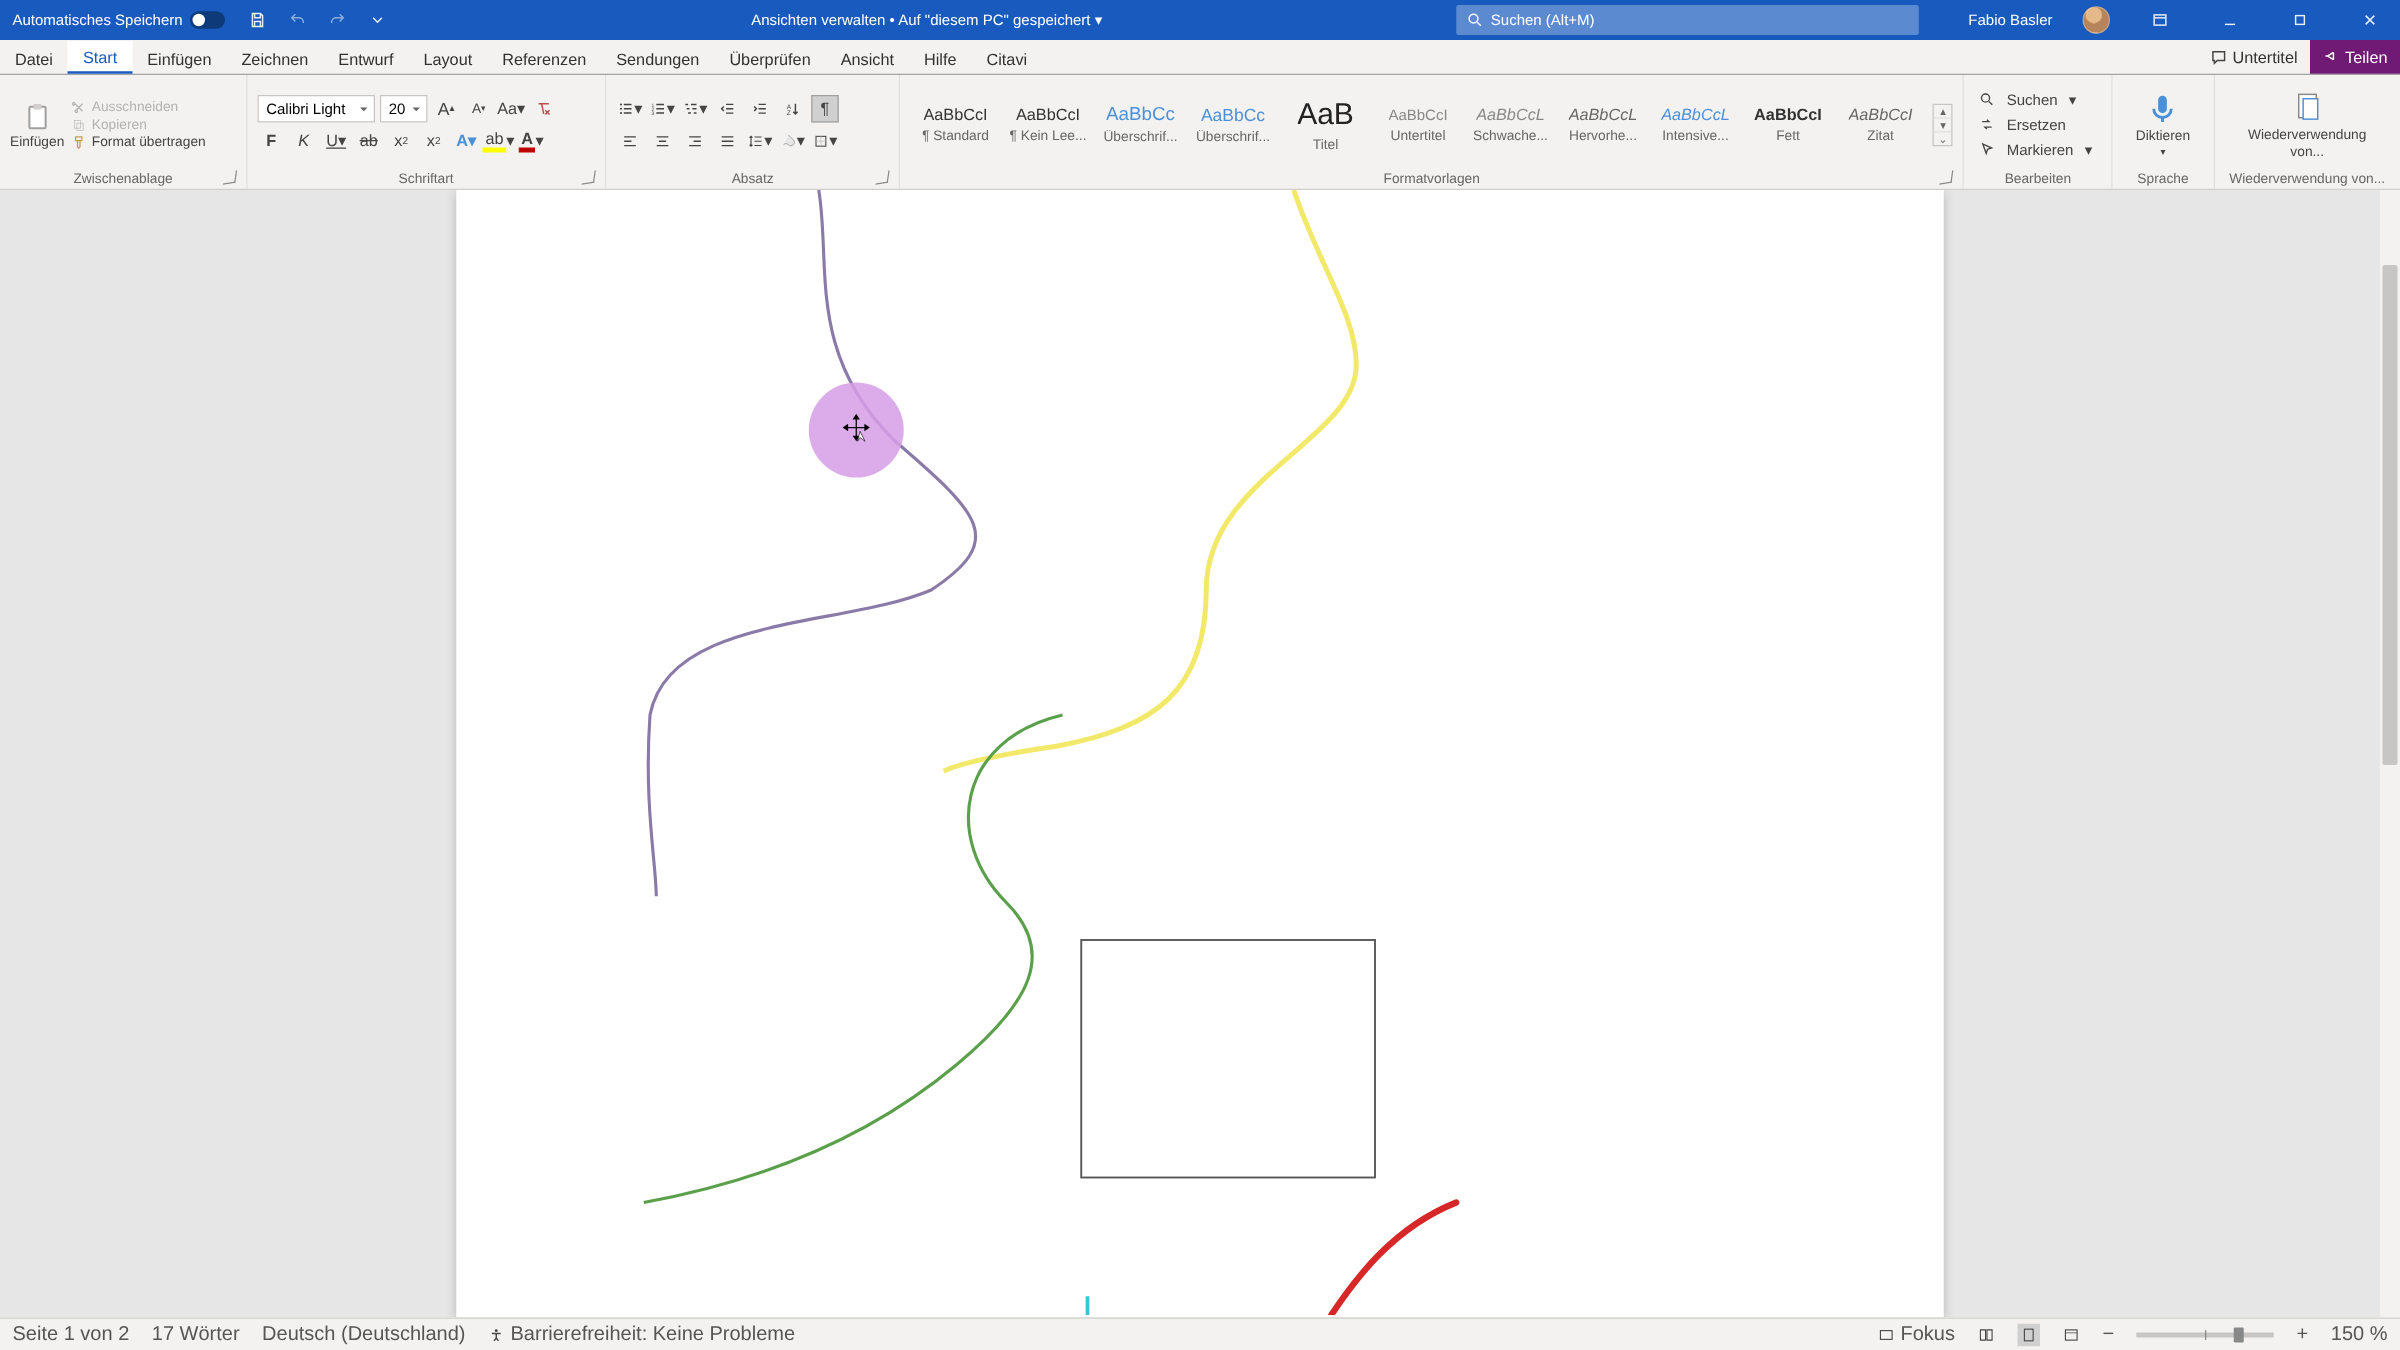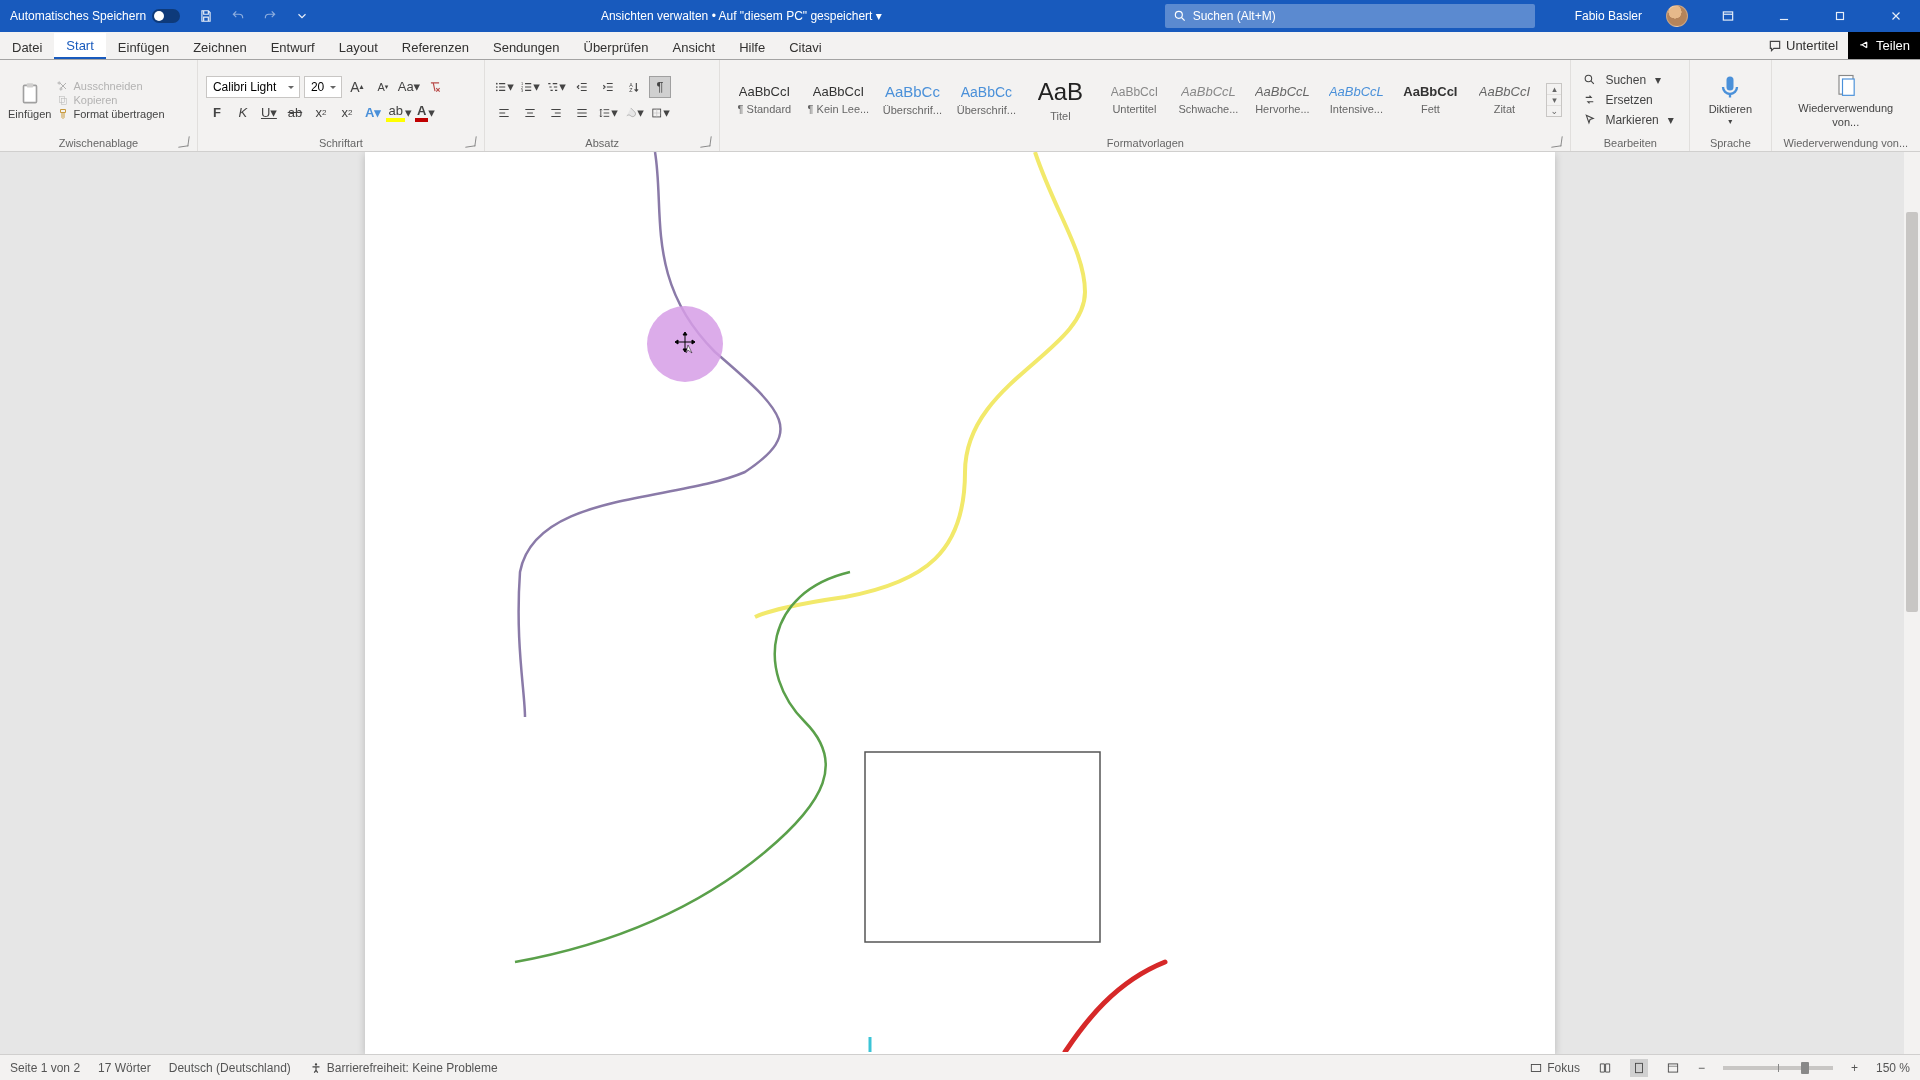--- a/index.html
+++ b/index.html
@@ -60,21 +60,21 @@
 .bigbtn { display:flex; flex-direction:column; align-items:center; font-size:11px; color:#444; cursor:pointer; padding:0 6px; gap: 2px;}
 .bigbtn svg{ width:28px;height:28px;}
 
 
 .docwrap { position:absolute; top:152px; left:0; right:0; bottom:26px; background:#e6e6e6; display:flex; justify-content:center; overflow:hidden;}
 .page { width:1190px; background:#fff; position:relative; box-shadow: 0 2px 8px rgba(0,0,0,.2); }
 .vscroll { position:absolute; right:0; top:152px; bottom:26px; width:16px; background:#f3f2f1; }
 .vthumb { position:absolute; right:2px; width:12px; background:#c8c6c4; border-radius:2px; }
 
 
-.status { position:absolute; bottom:0; left:0; right:0; height:26px; background:#f3f2f1; border-top:1px solid #d0cfce; display:flex; align-items:center; font-size:12px; color:#555; padding: 0 10px; gap:18px;}
+.status { position:absolute; bottom:0; left:0; right:0; height:26px; background:#f3f2f1; border-top:1px solid #d0cfce; display:flex; align-items:center; font-size:16px; color:#555; padding: 0 10px; gap:18px;}
 .status-spacer{flex:1;}
 .sbtn { display:flex; align-items:center; gap:4px; cursor:pointer;}
 .sbtn svg{width:14px;height:14px;}
 .zoomslider{ width:110px; height:4px; background:#c8c6c4; position:relative;}
 .zoomslider::before{content:"";position:absolute;left:50%;top:-2px;height:8px;width:1px;background:#888;}
 .zthumb{position:absolute; top:-4px; width:8px;height:12px;background:#888;border-radius:1px;}
 
 
 .highlight-circle { position:absolute; width:76px; height:76px; border-radius:50%; background: #d69ee6; opacity:.85; }
 .move-cursor { position:absolute; width:24px;height:24px; }
@@ -155,21 +155,21 @@
     <div class="tab">Ansicht</div>
     <div class="tab">Hilfe</div>
     <div class="tab">Citavi</div>
     <div class="tab-spacer"></div>
   <div class="tab-btn">
     <svg viewBox="0 0 24 24">
         <path fill="none" stroke="#444" stroke-width="2" d="M4 4h16v12H10l-4 4v-4H4z"></path>
       </svg>
     <span>Untertitel</span>
   </div>
-  <div class="tab-btn" style="background:#000000;color:#fff">
+  <div class="tab-btn" style="background:#701a75;color:#fff">
     <svg viewBox="0 0 24 24">
         <path fill="none" stroke="#fff" stroke-width="2" d="M15 5l-8 5 8 5 M15 5v10 M7 10h-3"></path>
       </svg>
     <span>Teilen</span>
   </div>
 </div>
 
 <div class="ribbon">
 
   <div class="group" style="width:200px">

